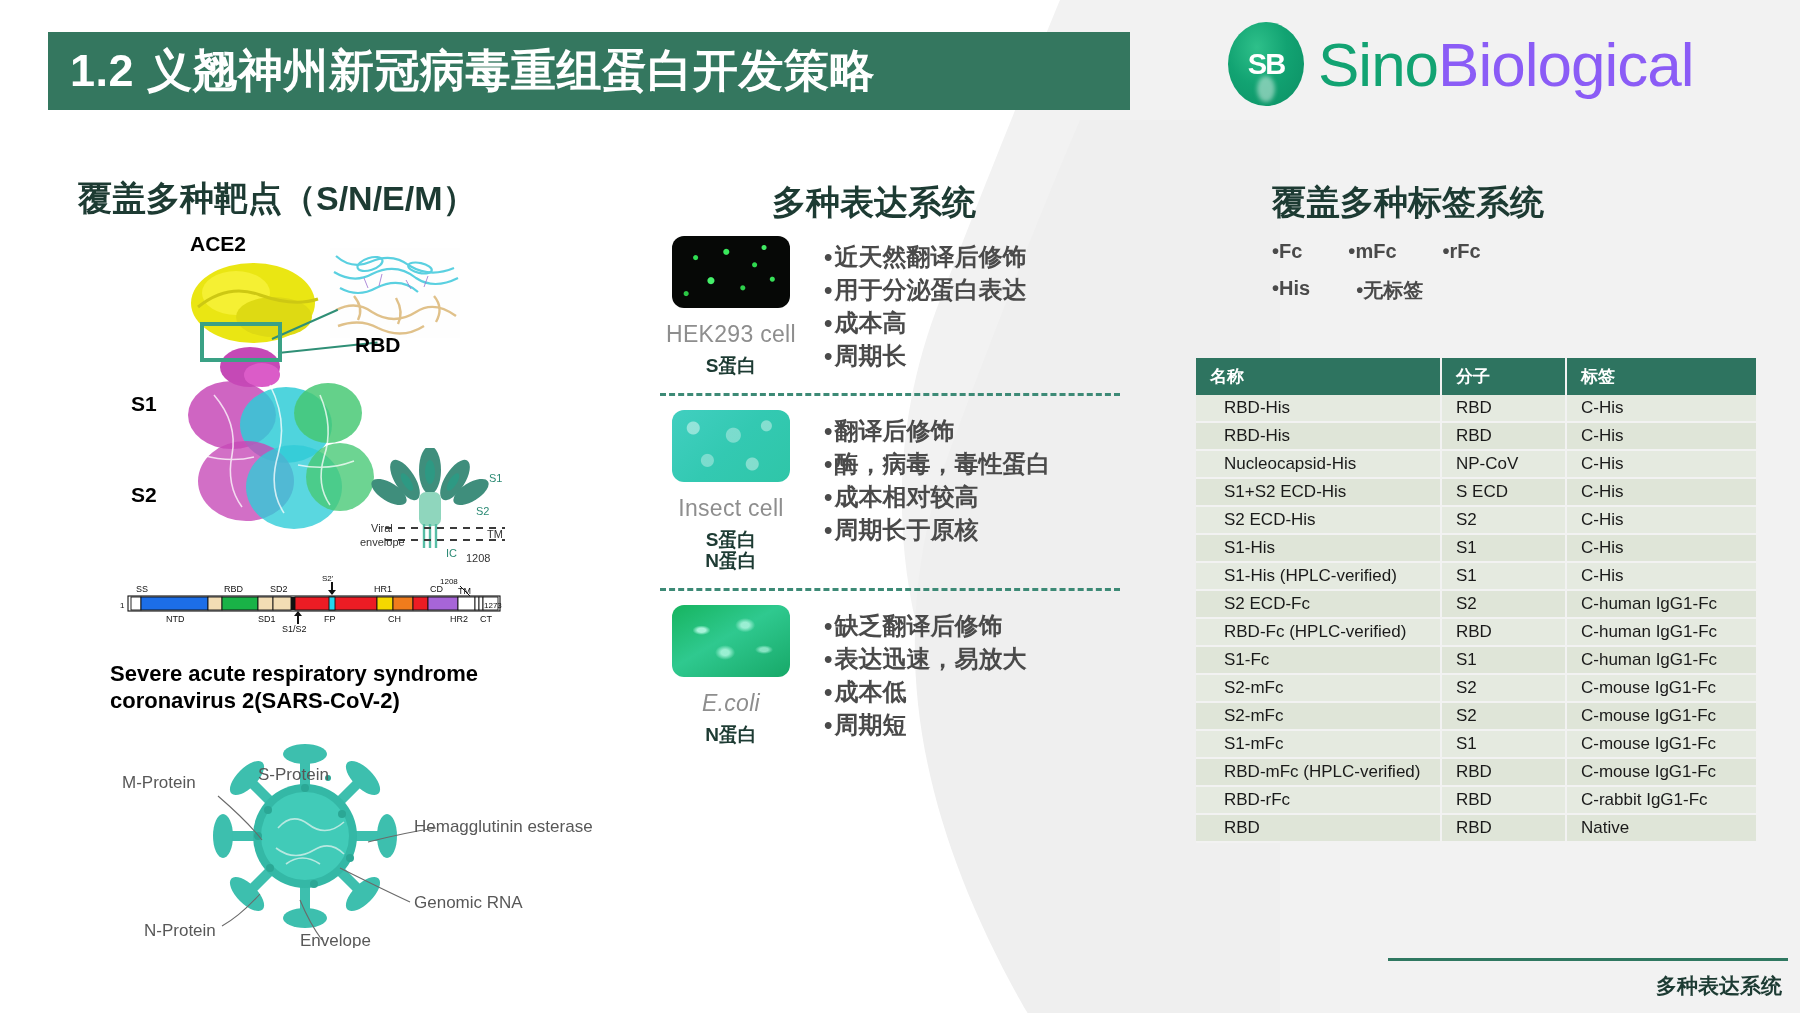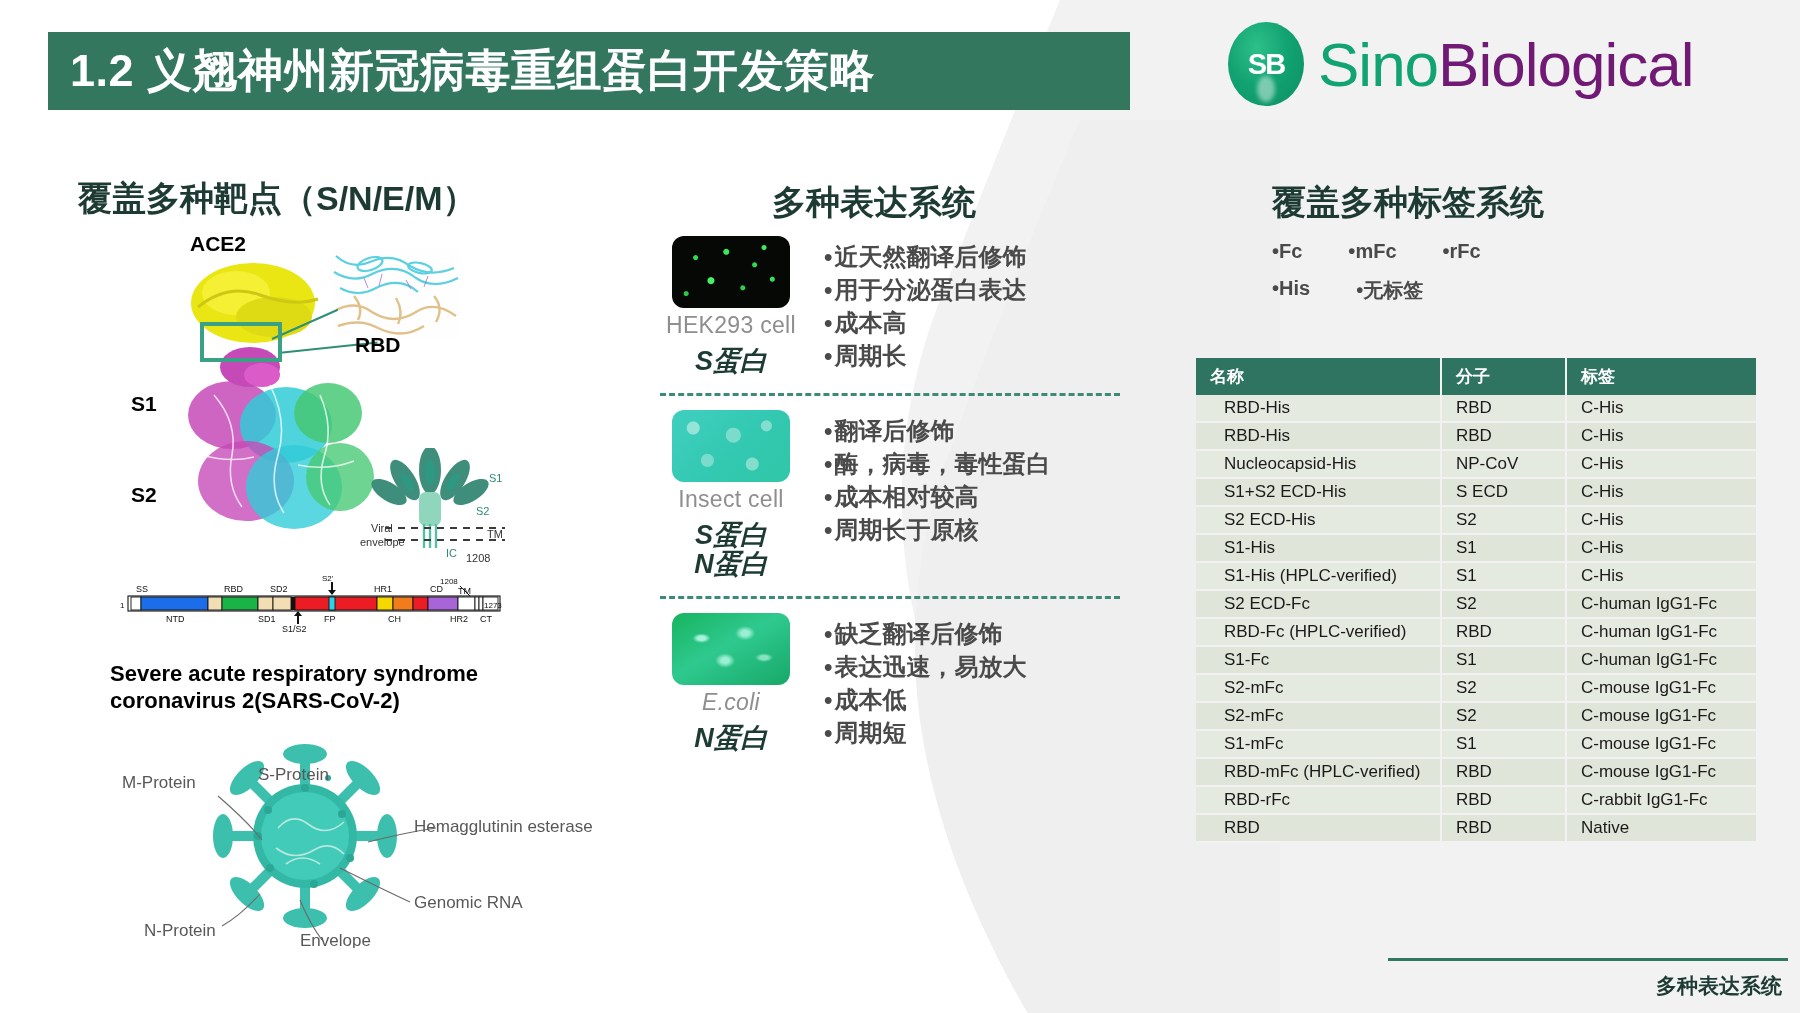--- a/index.html
+++ b/index.html
@@ -76,21 +76,21 @@
   }
   .logo-mark:after {
     content: ""; position: absolute;
     left: 50%; bottom: 4px; transform: translateX(-50%);
     width: 18px; height: 26px; border-radius: 50%;
     background: rgba(255,255,255,0.45);
     filter: blur(2px);
   }
   .logo-word { font-size: 62px; font-weight: normal; letter-spacing: -1px; white-space: nowrap; }
   .logo-sino { color: #12a372; }
-  .logo-bio { color: #701a75; }
+  .logo-bio { color: #8b5cf6; }
 
   
   .col-head {
     position: absolute;
     color: #1d3b33;
     font-size: 34px;
     font-weight: bold;
     z-index: 4;
     white-space: nowrap;
   }
@@ -159,23 +159,23 @@
       radial-gradient(circle at 68% 75%, rgba(255,255,255,.4) 0 6px, transparent 7px),
       linear-gradient(135deg, #41cfc0 0%, #33c9b2 50%, #2fc6a8 100%); }
   .img-ecoli { background:
       radial-gradient(ellipse at 25% 35%, rgba(200,255,240,.8) 0 4px, transparent 9px),
       radial-gradient(ellipse at 62% 28%, rgba(200,255,240,.7) 0 4px, transparent 10px),
       radial-gradient(ellipse at 45% 66%, rgba(190,255,235,.75) 0 4px, transparent 10px),
       radial-gradient(ellipse at 78% 62%, rgba(200,255,240,.6) 0 4px, transparent 9px),
       linear-gradient(150deg, #16b45f 0%, #2fc98f 45%, #17a868 100%); }
 
   .sys-cap { text-align: center; width: 142px; }
-  .sys-name { font-size: 23px; color: #8e8e8e; margin-top: 4px; letter-spacing: .3px; }
+  .sys-name { font-size: 23px; color: #8e8e8e; margin-top: 13px; letter-spacing: .3px; }
   .sys-name.ital { font-style: italic; }
-  .sys-prot { font-size: 27px; font-weight: bold; color: #1d3b33; margin-top: 8px; line-height: 1.1; font-style: italic; }
+  .sys-prot { font-size: 19px; font-weight: bold; color: #1d3b33; margin-top: 8px; line-height: 1.1; }
 
   .sys-bul { margin-left: 22px; padding-top: 4px; }
   .sys-bul li {
     list-style: none;
     font-size: 24px; font-weight: bold; color: #4a4a4a;
     line-height: 1.38; white-space: nowrap;
   }
   .sys-bul li:before { content: "•"; margin-right: 2px; }
 
   .dash-sep {

